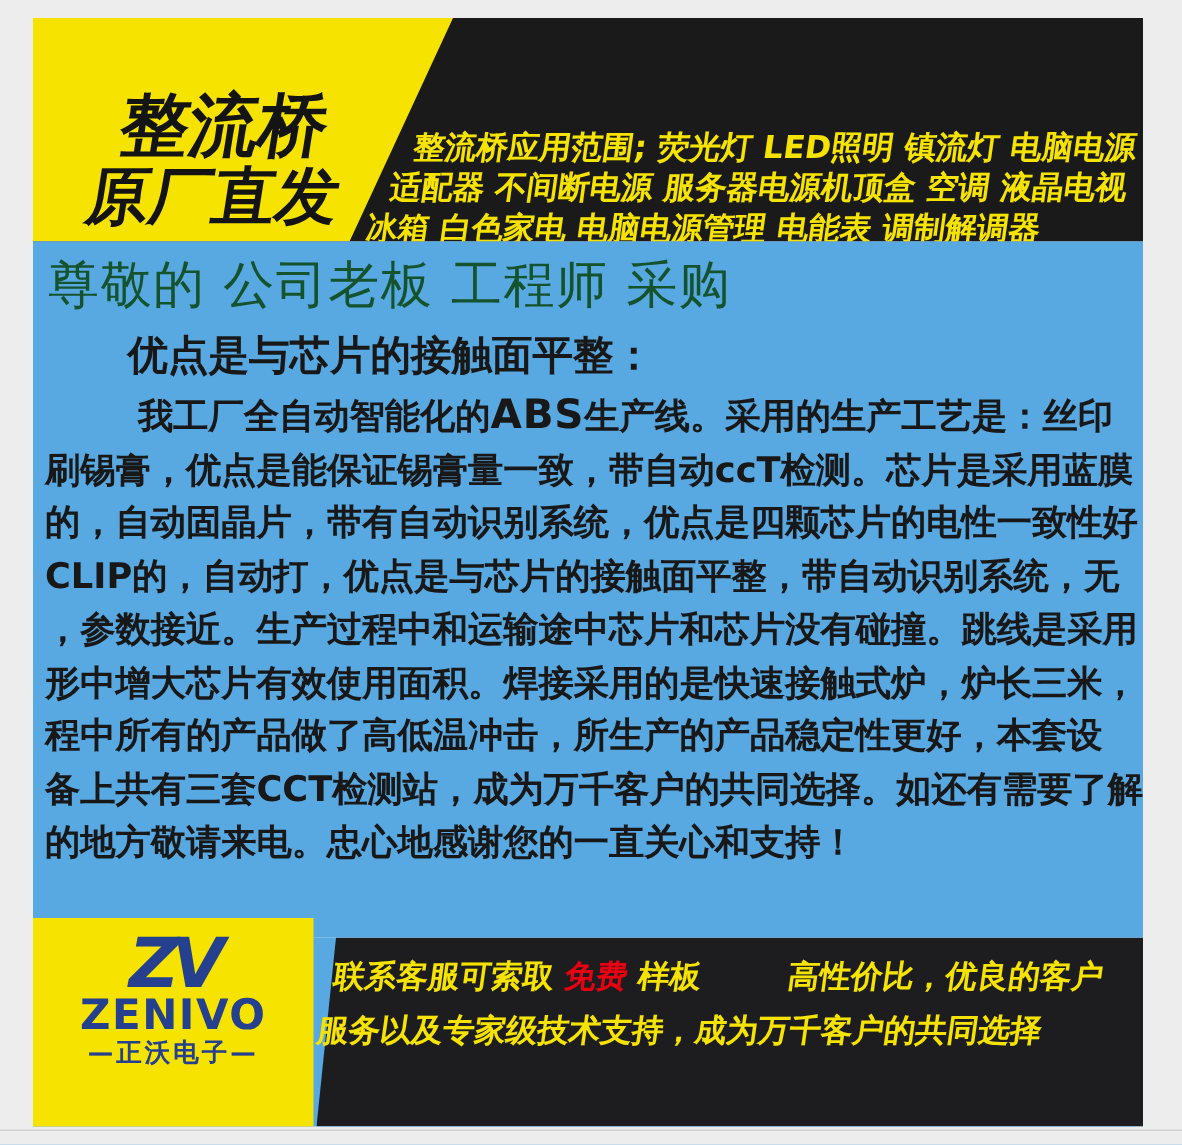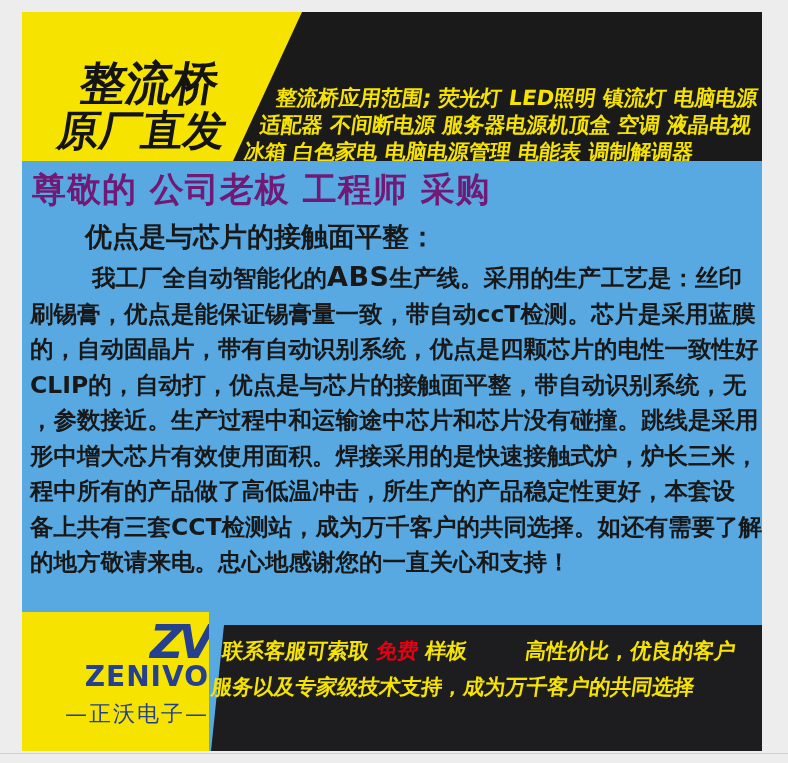--- a/index.html
+++ b/index.html
@@ -63,24 +63,24 @@
     left: 0; top: 149px;
     width: 740px; height: 464px;
     background: #58a9e2;
     color: #181818;
     overflow: hidden;
   }
   .main-heading {
     position: absolute;
     left: 10px; top: 6px;
     font-size: 34px;
-    font-weight: 700;
+    font-weight: 400;
     letter-spacing: 1px;
     white-space: nowrap;
-    color: #701a75;
+    color: #14532d;
   }
   .main-subheading {
     position: absolute;
     left: 63px; top: 58px;
     font-size: 27px;
     font-weight: bold;
     white-space: nowrap;
   }
   .paragraph {
     position: absolute;
@@ -123,46 +123,46 @@
   .strip-line:nth-child(1) { margin-left: 6px; }
   .free-word { color: #e60012; margin: 0 7px; }
   .strip-right { margin-left: 58px; }
 
   
   .logo-box {
     position: absolute;
     left: 0; top: 600px;
     width: 187px; height: 139px;
     background: #f6e400;
-    text-align: right;
+    text-align: center;
     color: #24408f;
     overflow: hidden;
   }
   .logo-mark {
     margin-top: 8px;
     font-size: 46px;
     line-height: 44px;
     font-weight: 900;
     font-style: italic;
     letter-spacing: -5px;
     color: #24408f;
   }
   .logo-name {
     font-size: 28px;
     line-height: 30px;
     font-weight: 900;
     letter-spacing: 1px;
     margin-top: -2px;
   }
   .logo-cn {
-    font-size: 22px;
+    font-size: 17px;
     line-height: 20px;
-    font-weight: normal;
+    font-weight: bold;
     letter-spacing: 2px;
-    margin-top: 12px;
+    margin-top: 0;
   }
 
   .bottom-divider {
     position: absolute;
     left: 0; top: 753px;
     width: 788px; height: 1px;
     background: #d2d2d2;
   }
 </style>
 </head>

